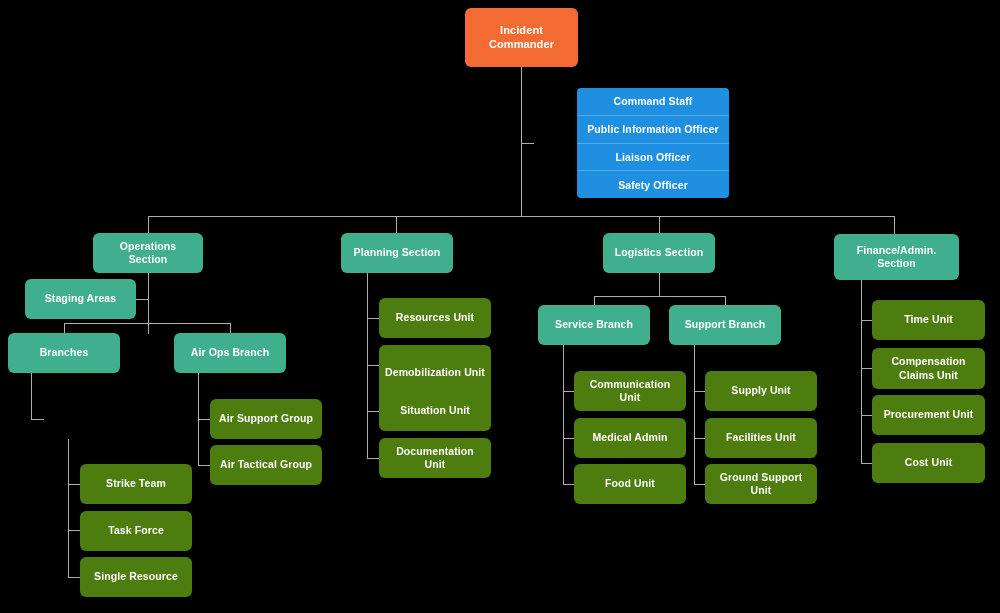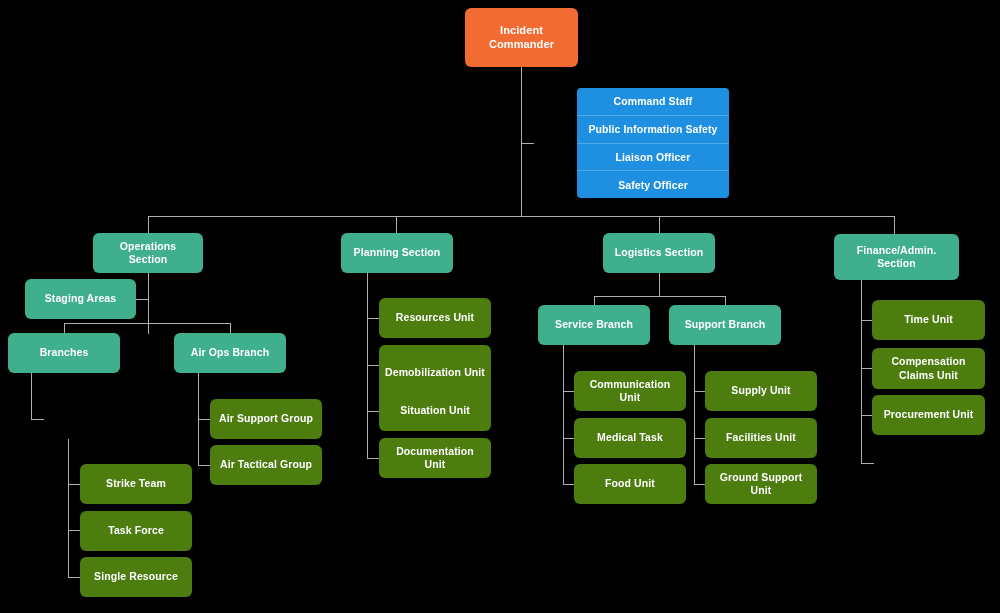--- a/index.html
+++ b/index.html
@@ -129,21 +129,21 @@
   <div class="edge v" style="left:861px; top:280px; height:183px;"></div>
   <div class="edge h" style="left:861px; top:320px; width:13px;"></div>
   <div class="edge h" style="left:861px; top:368px; width:13px;"></div>
   <div class="edge h" style="left:861px; top:415px; width:13px;"></div>
   <div class="edge h" style="left:861px; top:463px; width:13px;"></div>
 
   <div class="node root" style="left:465px; top:8px; width:113px; height:59px;">Incident Commander</div>
 
   <div class="staff-block" style="left:533px; top:88px; width:152px; height:110px;margin-left:44px;">
     <div class="staff-row">Command Staff</div>
-    <div class="staff-row">Public Information Safety</div>
+    <div class="staff-row">Public Information Officer</div>
     <div class="staff-row">Liaison Officer</div>
     <div class="staff-row">Safety Officer</div>
   </div>
 
   <div class="node section" style="left:93px; top:233px; width:110px; height:40px;">Operations Section</div>
   <div class="node section" style="left:25px; top:279px; width:111px; height:40px;">Staging Areas</div>
   <div class="node section" style="left:8px; top:333px; width:112px; height:40px;">Branches</div>
   <div class="node section" style="left:174px; top:333px; width:112px; height:40px;">Air Ops Branch</div>
   <div class="node unit" style="left:80px; top:464px; width:112px; height:40px;">Strike Team</div>
   <div class="node unit" style="left:80px; top:511px; width:112px; height:40px;">Task Force</div>
@@ -154,24 +154,25 @@
   <div class="node section" style="left:341px; top:233px; width:112px; height:40px;">Planning Section</div>
   <div class="node unit" style="left:379px; top:298px; width:112px; height:40px;">Resources Unit</div>
   <div class="node unit" style="left:379px; top:345px; width:112px; height:56px;">Demobilization Unit</div>
   <div class="node unit" style="left:379px; top:391px; width:112px; height:40px;">Situation Unit</div>
   <div class="node unit" style="left:379px; top:438px; width:112px; height:40px;">Documentation Unit</div>
 
   <div class="node section" style="left:603px; top:233px; width:112px; height:40px;">Logistics Section</div>
   <div class="node section" style="left:538px; top:305px; width:112px; height:40px;">Service Branch</div>
   <div class="node section" style="left:669px; top:305px; width:112px; height:40px;">Support Branch</div>
   <div class="node unit" style="left:574px; top:371px; width:112px; height:40px;">Communication Unit</div>
-  <div class="node unit" style="left:574px; top:418px; width:112px; height:40px;">Medical Task</div>
+  <div class="node unit" style="left:574px; top:418px; width:112px; height:40px;">Medical Admin</div>
   <div class="node unit" style="left:574px; top:464px; width:112px; height:40px;">Food Unit</div>
   <div class="node unit" style="left:705px; top:371px; width:112px; height:40px;">Supply Unit</div>
   <div class="node unit" style="left:705px; top:418px; width:112px; height:40px;">Facilities Unit</div>
   <div class="node unit" style="left:705px; top:464px; width:112px; height:40px;">Ground Support Unit</div>
 
   <div class="node section" style="left:834px; top:234px; width:125px; height:46px;">Finance/Admin. Section</div>
   <div class="node unit" style="left:872px; top:300px; width:113px; height:40px;">Time Unit</div>
   <div class="node unit" style="left:872px; top:348px; width:113px; height:41px;">Compensation Claims Unit</div>
   <div class="node unit" style="left:872px; top:395px; width:113px; height:40px;">Procurement Unit</div>
+  <div class="node unit" style="left:872px; top:443px; width:113px; height:40px;">Cost Unit</div>
 
 </div>
 
 </body></html>

